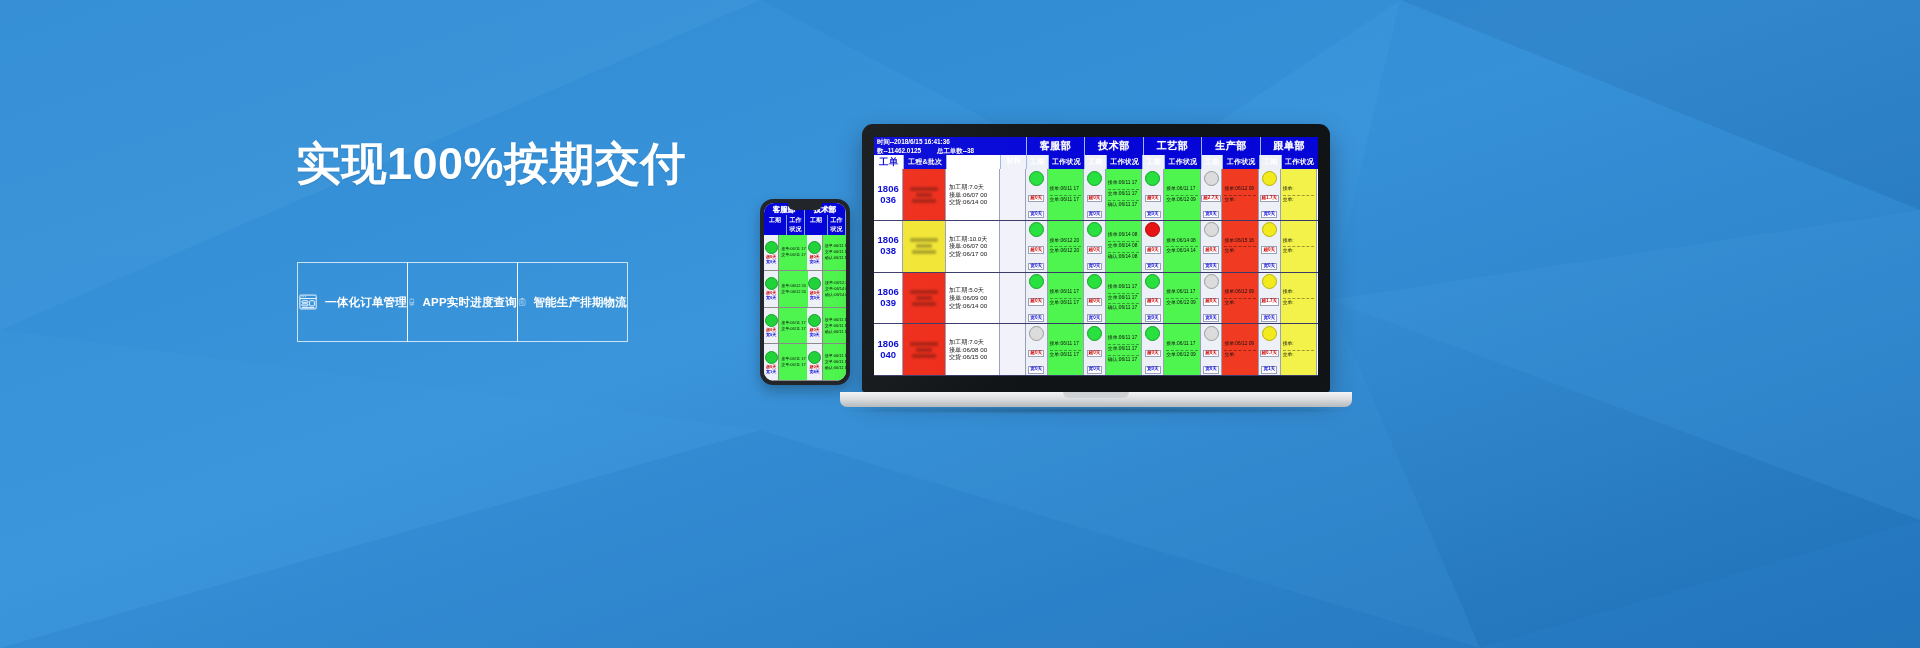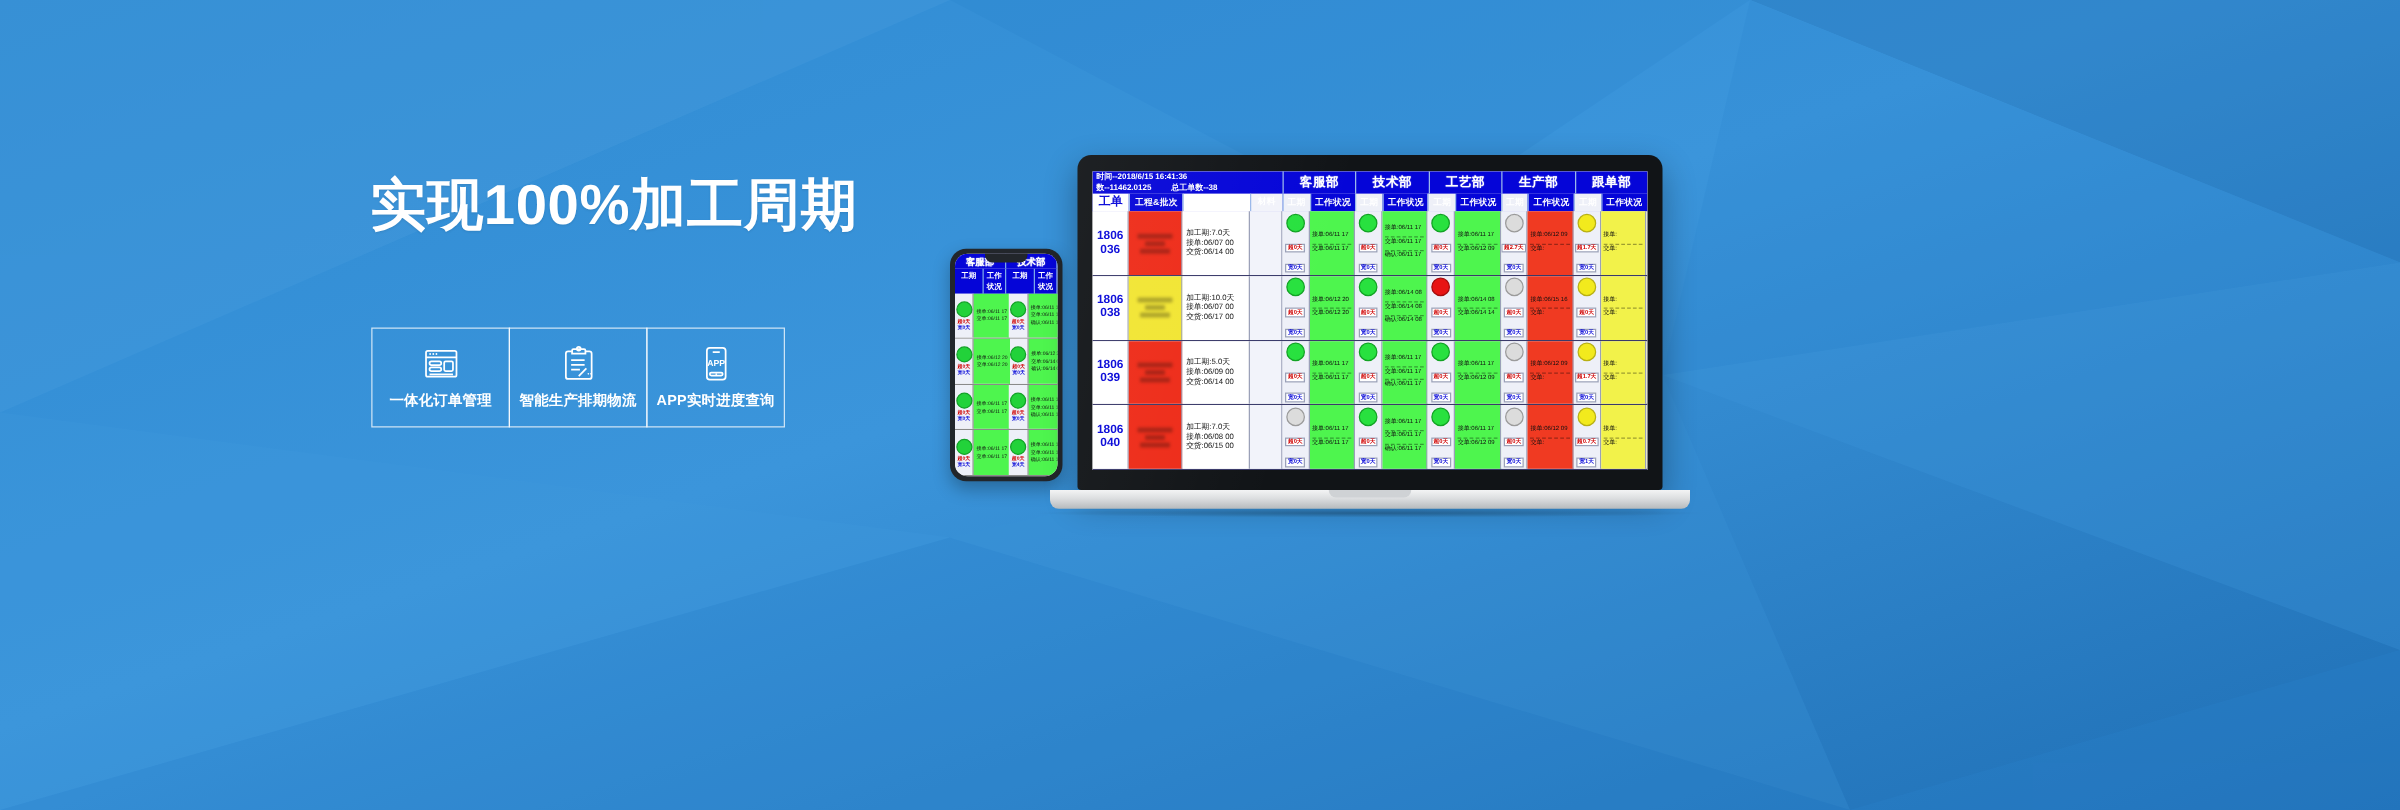--- a/index.html
+++ b/index.html
@@ -39,21 +39,21 @@
   
   #features {
     position: absolute;
     left: 297px; top: 262px;
     display: flex;
   }
   .feature {
     width: 111px; height: 80px;
     border: 1px solid rgba(255,255,255,.75);
     display: flex;
-    flex-direction: column;
+    flex-direction: row;
     align-items: center;
     justify-content: center;
     gap: 7px;
     margin-left: -1px;
   }
   .feature:first-child { margin-left: 0; }
   .feature .ficon { width: 30px; height: 30px; display:block; }
   .feature .flabel {
     color: #ffffff;
     font-size: 11.5px;
@@ -319,21 +319,21 @@
       <polygon points="0,330 760,430 0,648" fill="#3f99dd"></polygon>
       <polygon points="760,430 1480,648 0,648" fill="#2b84ce"></polygon>
       <polygon points="760,430 1330,300 1480,648" fill="#3a93d8"></polygon>
       <polygon points="1480,648 1920,520 1920,648" fill="#2a82cc"></polygon>
       <polygon points="1400,0 1920,210 1330,300" fill="#2f89d2"></polygon>
       <polygon points="760,0 1330,300 760,430" fill="#3892d7"></polygon>
     </g>
   </svg>
 
   <div id="copy">
-    <div class="headline">实现100%加工周期</div>
+    <div class="headline">实现100%按期交付</div>
   </div>
 
   <div id="features">
 
     <div class="feature">
       <svg class="ficon" viewBox="0 0 32 32" fill="none" stroke="#ffffff" stroke-width="1.5">
         <rect x="3" y="5" width="26" height="22" rx="1.5"></rect>
         <line x1="3" y1="10.5" x2="29" y2="10.5"></line>
         <circle cx="6.5" cy="7.7" r="0.8" fill="#fff" stroke="none"></circle>
         <circle cx="9.2" cy="7.7" r="0.8" fill="#fff" stroke="none"></circle>
@@ -341,42 +341,42 @@
         <rect x="6" y="14" width="10" height="3.2" rx="1.6"></rect>
         <rect x="6" y="19" width="10" height="3.2" rx="1.6"></rect>
         <rect x="18.5" y="14" width="7.5" height="8.2" rx="1.2"></rect>
         <line x1="6" y1="25" x2="26" y2="25"></line>
       </svg>
       <span class="flabel">一体化订单管理</span>
     </div>
 
     <div class="feature">
       <svg class="ficon" viewBox="0 0 32 32" fill="none" stroke="#ffffff" stroke-width="1.5">
+        <rect x="8" y="2.5" width="16" height="27" rx="2.5"></rect>
+        <line x1="13" y1="6" x2="19" y2="6"></line>
+        <rect x="10.5" y="23.5" width="11" height="2.6" rx="1.3"></rect>
+        <circle cx="16" cy="24.8" r="0.8" fill="#fff" stroke="none"></circle>
+        <text x="16" y="18.3" font-family="Liberation Sans, sans-serif" font-size="7.4" font-weight="bold" fill="#ffffff" stroke="none" text-anchor="middle">APP</text>
+      </svg>
+      <span class="flabel">APP实时进度查询</span>
+    </div>
+
+    <div class="feature">
+      <svg class="ficon" viewBox="0 0 32 32" fill="none" stroke="#ffffff" stroke-width="1.5">
         <path d="M10 5.5H7a2 2 0 0 0-2 2V27a2 2 0 0 0 2 2h18a2 2 0 0 0 2-2V7.5a2 2 0 0 0-2-2h-3"></path>
         <path d="M11.5 3.5h9a1.2 1.2 0 0 1 1.2 1.2v2.6H10.3V4.7A1.2 1.2 0 0 1 11.5 3.5z"></path>
         <circle cx="16" cy="3.2" r="1.6"></circle>
         <line x1="9.5" y1="13" x2="21" y2="13"></line>
         <line x1="9.5" y1="17" x2="21" y2="17"></line>
         <line x1="9.5" y1="21" x2="17" y2="21"></line>
         <path d="M16 26.5 L22.5 20"></path>
         <circle cx="24.2" cy="24.6" r="0.7" fill="#fff" stroke="none"></circle>
         <circle cx="26.4" cy="24.6" r="0.7" fill="#fff" stroke="none"></circle>
       </svg>
       <span class="flabel">智能生产排期物流</span>
-    </div>
-
-    <div class="feature">
-      <svg class="ficon" viewBox="0 0 32 32" fill="none" stroke="#ffffff" stroke-width="1.5">
-        <rect x="8" y="2.5" width="16" height="27" rx="2.5"></rect>
-        <line x1="13" y1="6" x2="19" y2="6"></line>
-        <rect x="10.5" y="23.5" width="11" height="2.6" rx="1.3"></rect>
-        <circle cx="16" cy="24.8" r="0.8" fill="#fff" stroke="none"></circle>
-        <text x="16" y="18.3" font-family="Liberation Sans, sans-serif" font-size="7.4" font-weight="bold" fill="#ffffff" stroke="none" text-anchor="middle">APP</text>
-      </svg>
-      <span class="flabel">APP实时进度查询</span>
     </div>
   </div>
 
   <div id="phone">
     <div class="phone-body"></div>
     <div class="phone-notch"></div>
     <div class="phone-screen">
       <div class="ph-deptrow">
         <div class="ph-dept">客服部</div>
         <div class="ph-dept">技术部</div>

